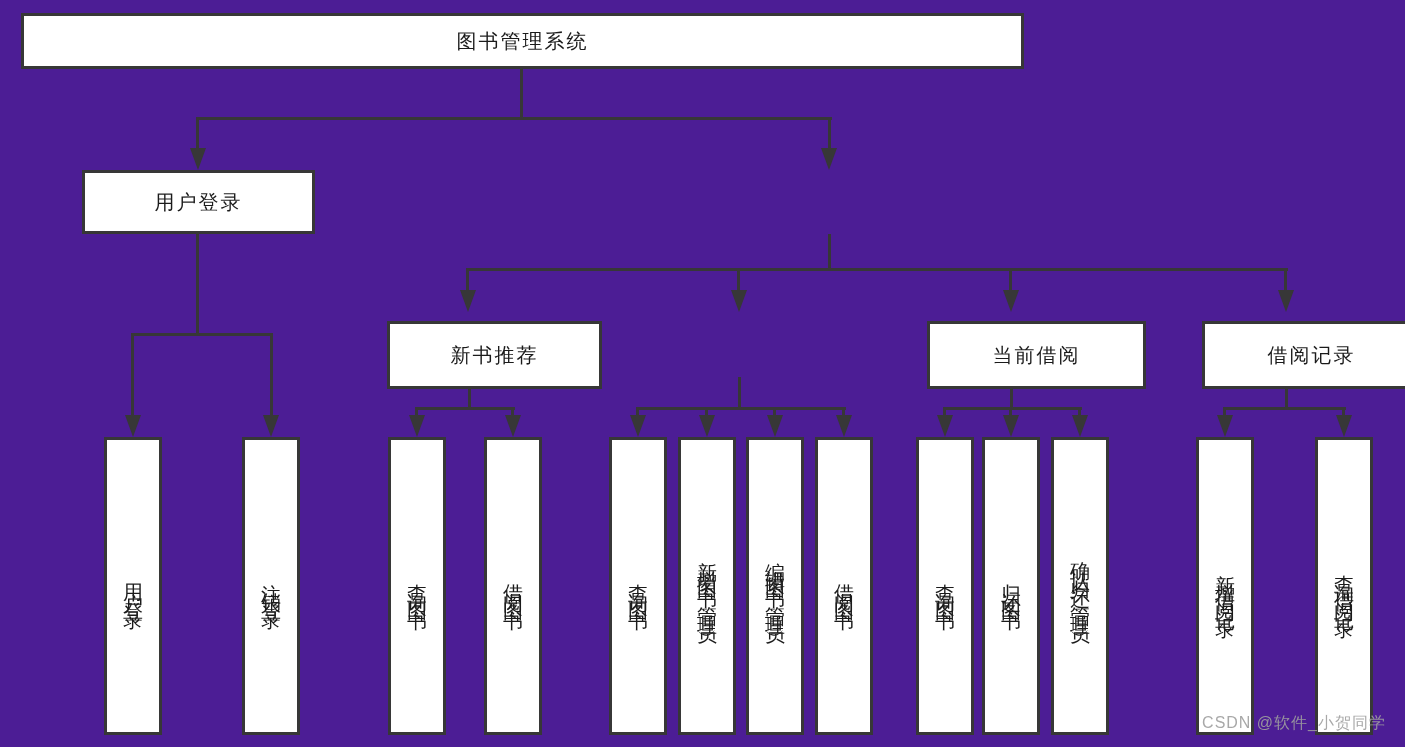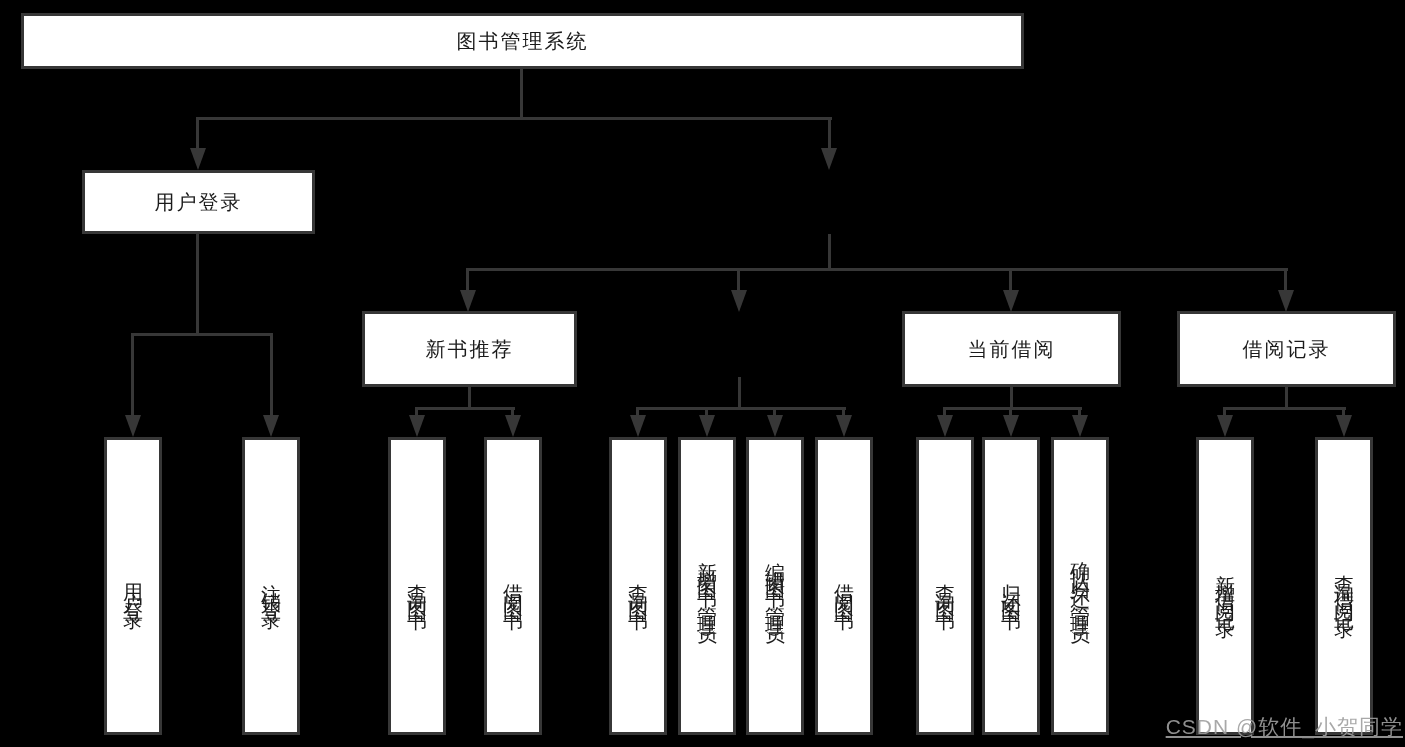--- a/index.html
+++ b/index.html
@@ -1,38 +1,38 @@
 <!DOCTYPE html>
 <html><head>
 <meta charset="utf-8">
 <style>
   html,body{margin:0;padding:0;background:#ffffff;}
   body{width:1405px;height:747px;position:relative;overflow:hidden;
        font-family:"Liberation Sans",sans-serif;}
-  .stage{position:absolute;left:0;top:0;width:1405px;height:747px;background:#000000;}
+  .stage{position:absolute;left:0;top:0;width:1405px;height:747px;background:#4c1d95;}
   
   .bx{position:absolute;box-sizing:border-box;border:3px solid #373737;background:#ffffff;
       display:flex;align-items:center;justify-content:center;
       font-size:20px;color:#1b1b1b;letter-spacing:2px;white-space:nowrap;z-index:2;}
-  .mid{top:311px;height:76px;}
+  .mid{top:321px;height:68px;margin-left:25px;}
   .vx{position:absolute;box-sizing:border-box;border:3px solid #373737;background:#ffffff;
       display:flex;align-items:center;justify-content:center;z-index:2;}
   .leaf{top:437px;height:298px;width:58px;}
   .vx span{writing-mode:vertical-rl;text-orientation:mixed;font-size:20px;color:#1b1b1b;
       letter-spacing:9px;line-height:1.05;}
   
   .h{position:absolute;height:3px;background:#373737;z-index:1;}
   .v{position:absolute;width:3px;background:#373737;z-index:1;}
   
   .ah{position:absolute;width:0;height:0;z-index:1;
       border-left:8px solid transparent;border-right:8px solid transparent;
       border-top:22px solid #373737;}
   
-  .wm{position:absolute;right:2px;top:713px;font-size:21px;color:#9f9f9f;
-      letter-spacing:1px;z-index:5;opacity:.9;text-decoration:underline;}
+  .wm{position:absolute;right:19px;top:713px;font-size:16px;color:#9f9f9f;
+      letter-spacing:1px;z-index:5;opacity:.9;}
 </style>
 </head>
 <body>
 
 <div class="stage">
 
   <div class="bx" style="left:21px;top:13px;width:1003px;height:56px">图书管理系统</div>
 
   <div class="v" style="left:520px;top:69px;height:50px"></div>
   <div class="h" style="left:196px;top:117px;width:636px"></div>

